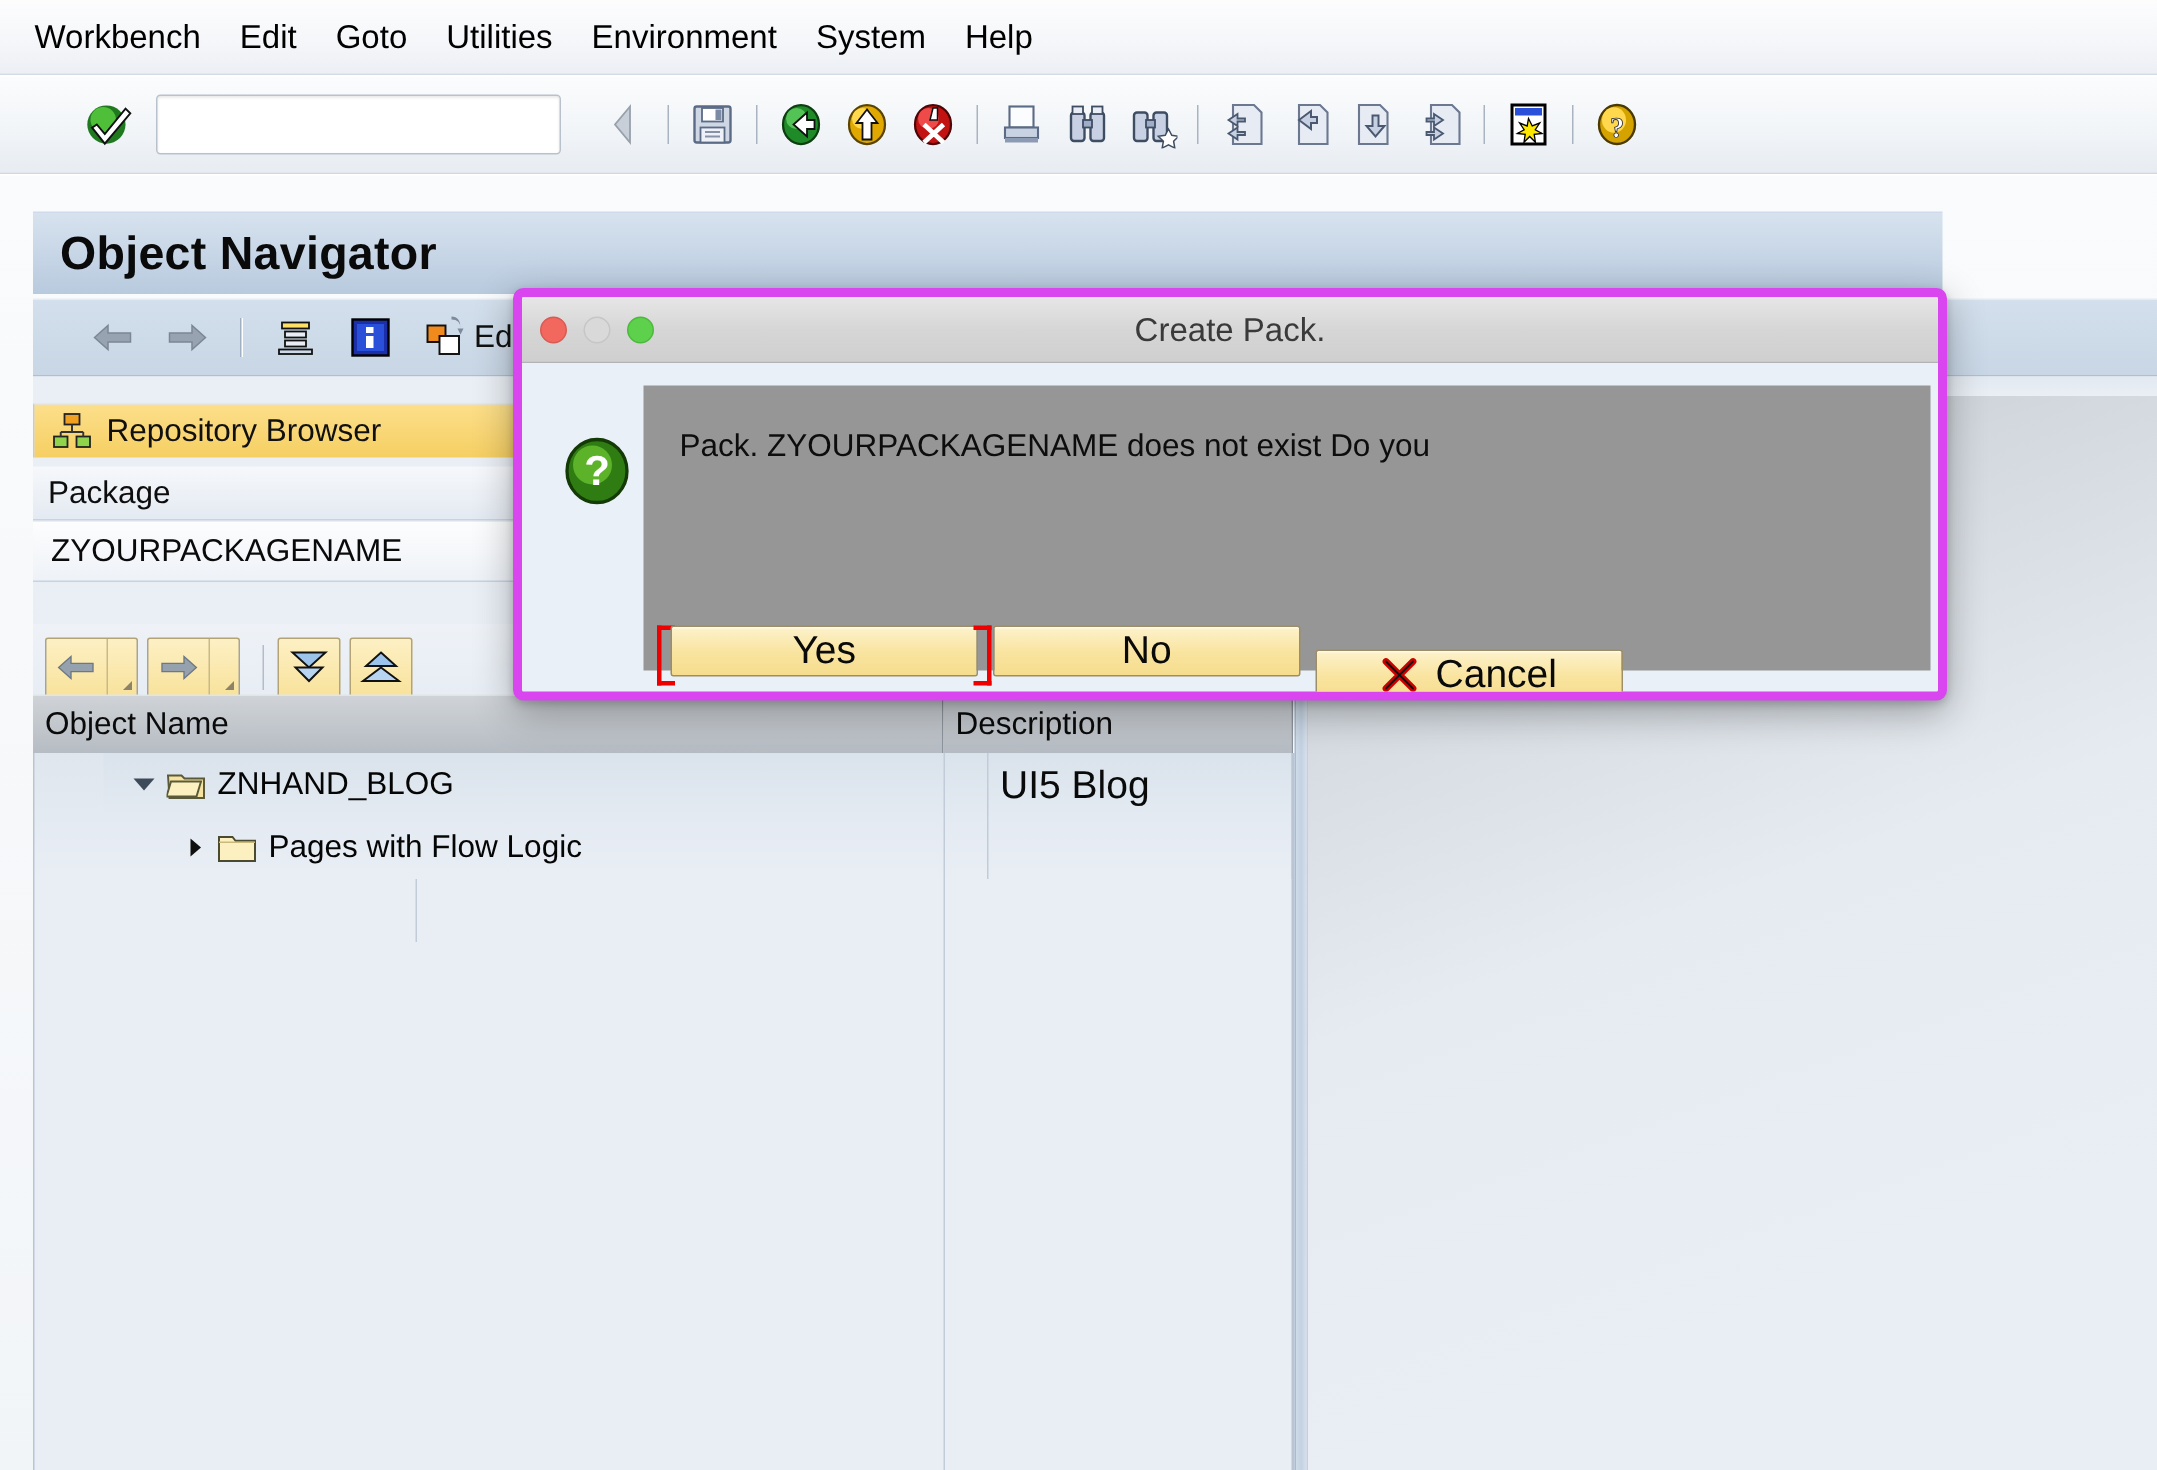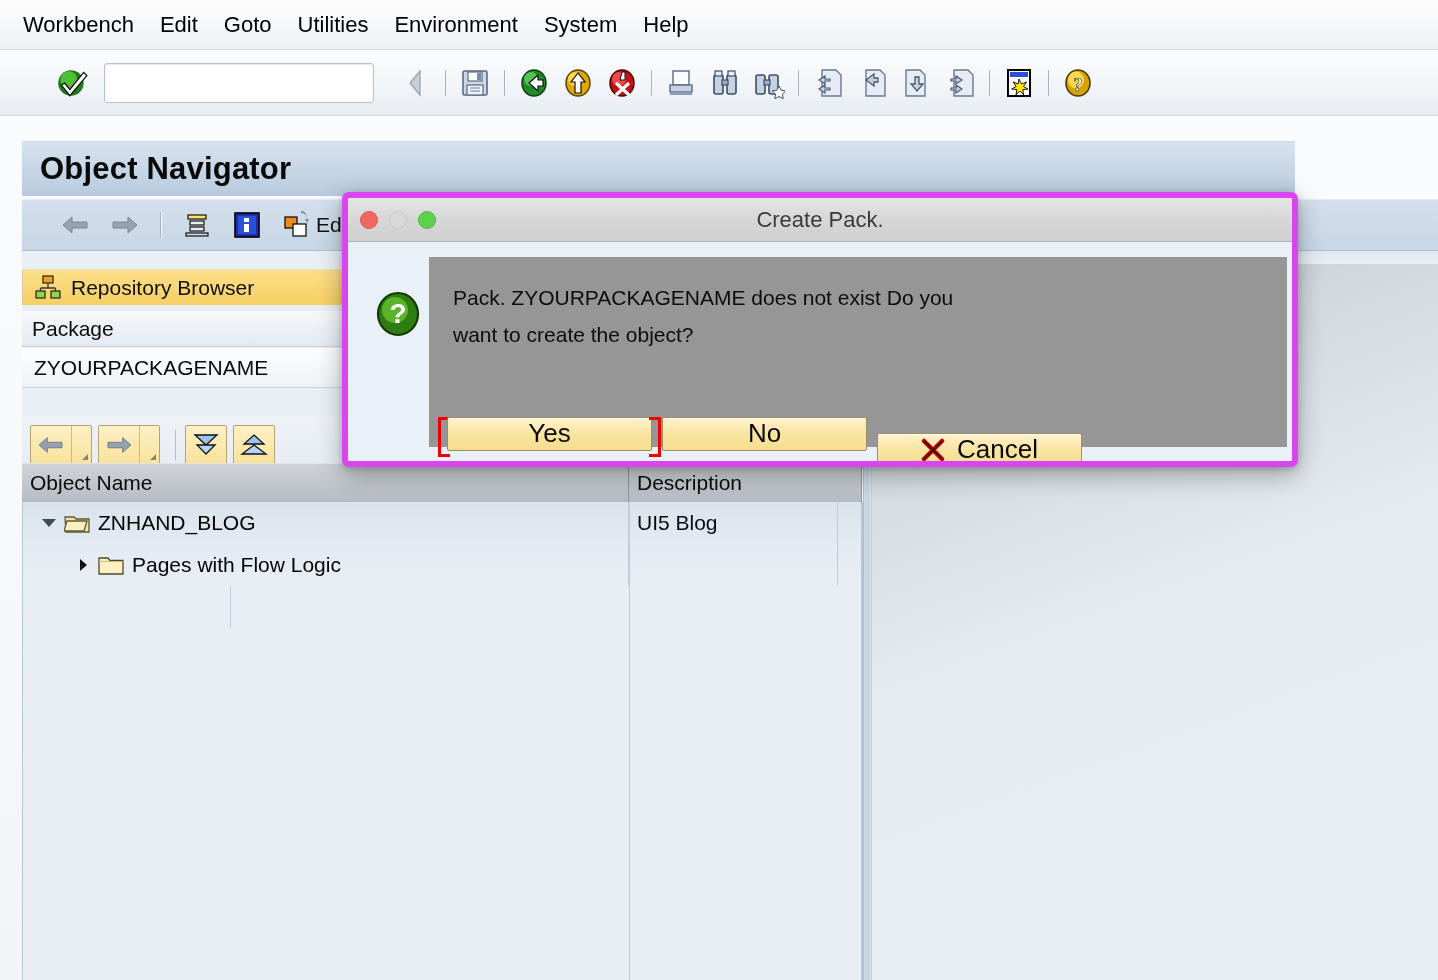--- a/index.html
+++ b/index.html
@@ -198,34 +198,34 @@
   
   .tree-body {
     position: absolute; left: 22px; top: 385px;
     width: 840px; height: 595px;
     background: linear-gradient(to bottom, #dfe6ee 0%, #e9eef5 14%, #e9eef5 100%);
     overflow: hidden;
   }
   .tree-row {
     position: relative;
     height: 42px;
-    display: flex; align-items: center;
+    display: flex; align-items: center; margin-left: 47px;
   }
   .tree-row.r0 { background: linear-gradient(to bottom, #dae2eb 0%, #e3eaf2 100%); }
   .tree-row .name-cell {
     width: 607px; height: 100%;
     display: flex; align-items: center;
     border-right: 1px solid #c2ccd8;
   }
   .tree-row .desc-cell {
     width: 209px; height: 100%;
     display: flex; align-items: center;
     padding-left: 8px;
     border-right: 1px solid #c2ccd8;
-    font-size: 21px; color: #0a0a0a;
+    font-size: 26px; color: #0a0a0a;
   }
   .tree-row .txt { font-size: 21px; color: #050505; margin-left: 8px; }
   .twisty { width: 18px; display: flex; align-items: center; justify-content: center; }
   .tw-down { border-left: 7px solid transparent; border-right: 7px solid transparent; border-top: 8px solid #3c4a5a; }
   .tw-right { border-top: 6px solid transparent; border-bottom: 6px solid transparent; border-left: 7px solid #0f0f0f; }
 
   .tree-vline-left { position: absolute; left: 22px; top: 385px; width: 1px; height: 595px; background: #b9c5d3; }
   .tree-vline-mid { position: absolute; left: 629px; top: 385px; width: 1px; height: 595px; background: #c2ccd8; }
   .tree-vline-right { position: absolute; left: 861px; top: 385px; width: 2px; height: 595px; background: #b9c5d3; }
 
@@ -642,21 +642,20 @@
     </div>
 
     <svg class="dlg-qicon" viewBox="0 0 48 48">
       <ellipse cx="24" cy="24" rx="20" ry="21" fill="#2f7d12" stroke="#143a06" stroke-width="2.2"></ellipse>
       <ellipse cx="21" cy="20" rx="13" ry="13" fill="#5cb32a"></ellipse>
       <text x="24" y="33" font-size="28" font-family="Liberation Sans, sans-serif" font-weight="bold" text-anchor="middle" fill="#ffffff">?</text>
     </svg>
 
     <div class="dlg-msgbox">
       <div class="dlg-msg-line">Pack. ZYOURPACKAGENAME does not exist Do you</div>
-      <div class="dlg-msg-line">want to create the object?</div>
     </div>
 
     <div class="dlg-buttons">
       <span class="focus-wrap">
         <button class="dlg-btn w-yes">Yes</button>
       </span>
       <button class="dlg-btn w-no">No</button>
       <button class="dlg-btn w-cancel">
         <svg width="24" height="24" viewBox="0 0 24 24">
           <path d="M3 3 L21 21 M21 3 L3 21" stroke="#cc0000" stroke-width="4.5" stroke-linecap="round"></path>

